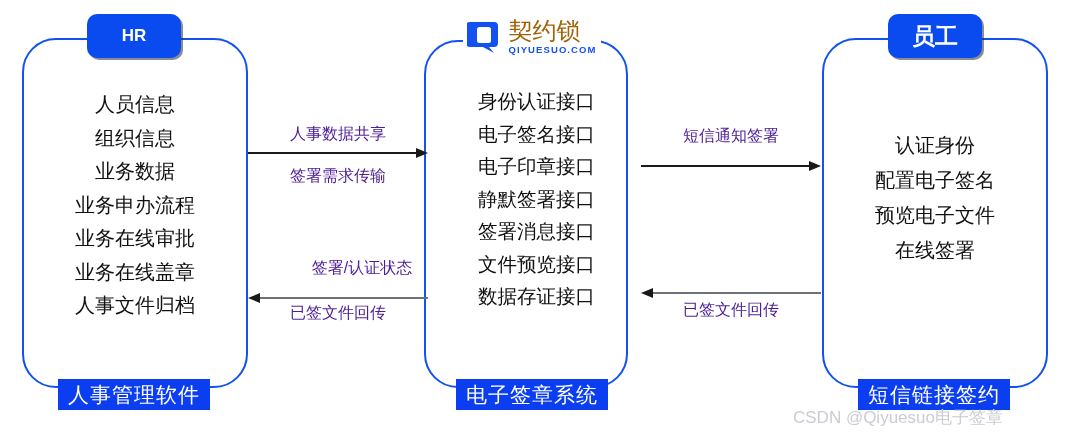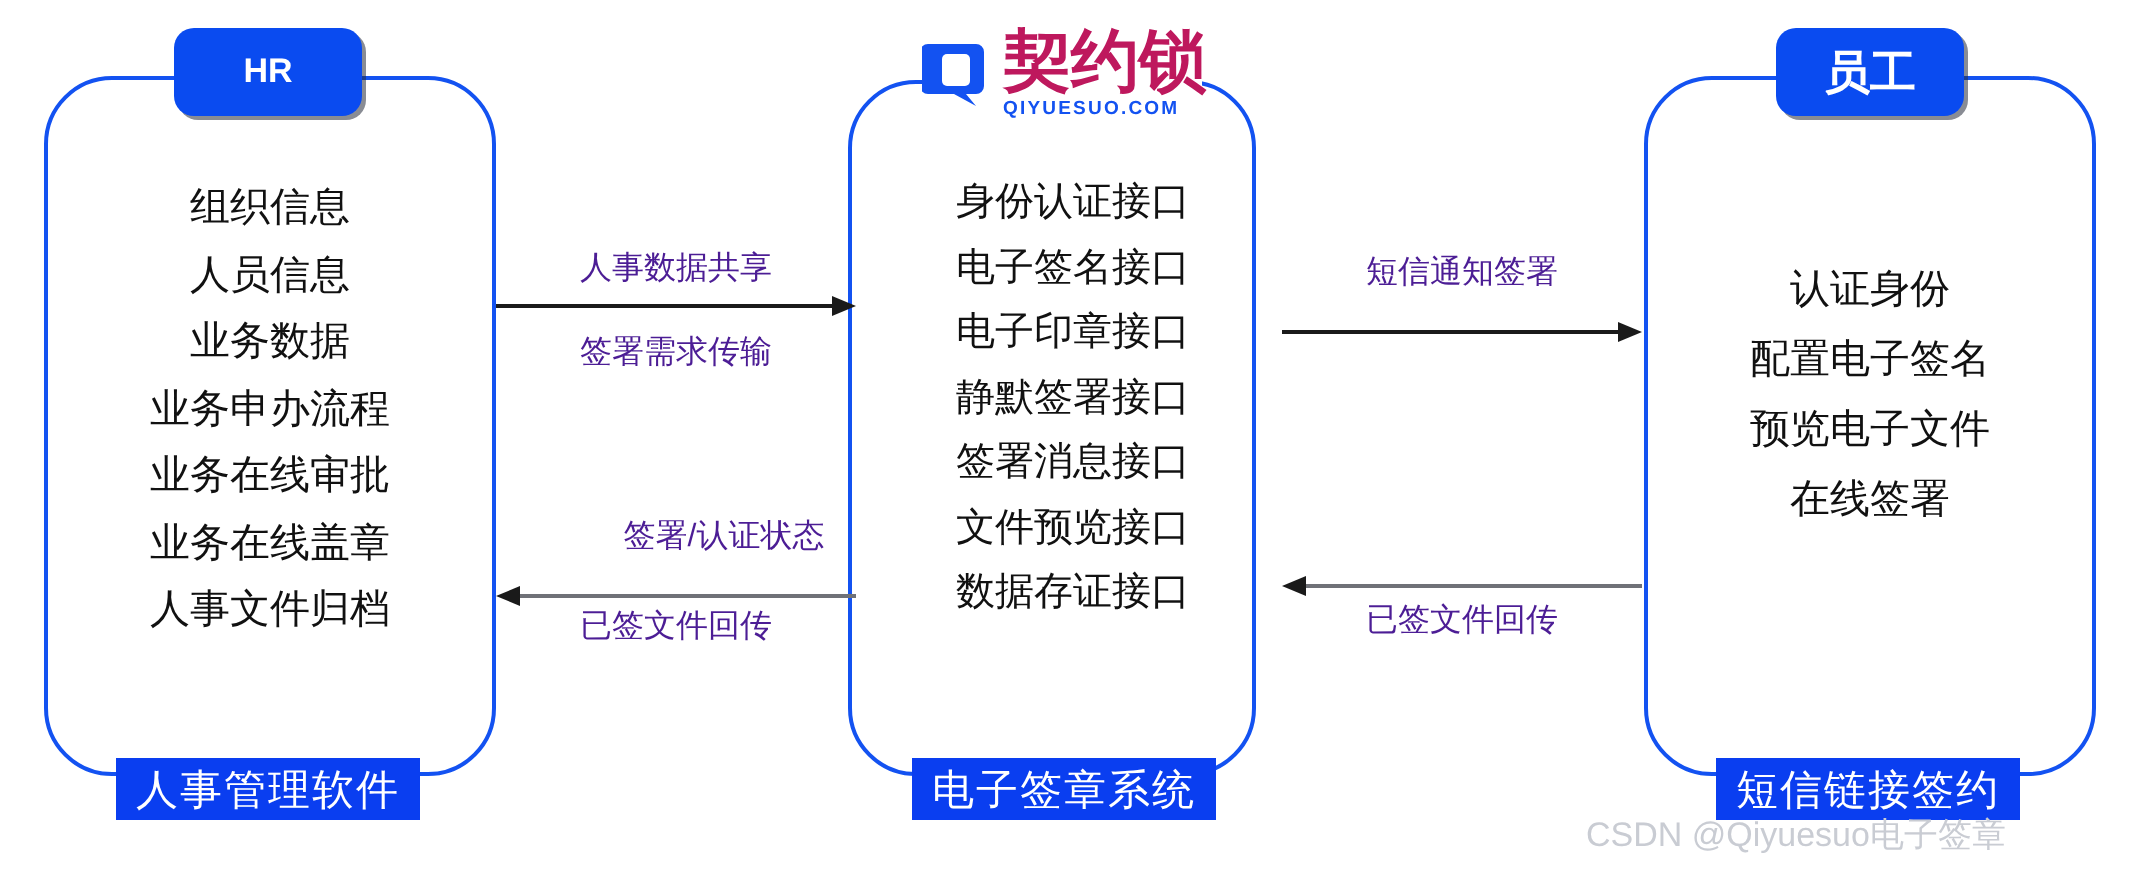--- a/index.html
+++ b/index.html
@@ -85,23 +85,23 @@
     width: 34px;
     height: 38px;
     position: relative;
     flex: 0 0 auto;
   }
   .logo-text {
     margin-left: 7px;
     line-height: 1;
   }
   .logo-cn {
-    font-size: 34px;
-    font-weight: bold;
-    color: #be185d;
+    font-size: 24px;
+    font-weight: normal;
+    color: #a16207;
     letter-spacing: 0px;
     white-space: nowrap;
   }
   .logo-en {
     font-size: 9.5px;
     font-weight: bold;
     color: #1352f1;
     letter-spacing: 1.1px;
     margin-top: 2px;
     white-space: nowrap;
@@ -135,22 +135,22 @@
 
 <div id="canvas">
 
   <div class="panel" style="left:22px; top:38px; width:226px; height:350px;"></div>
 
   <div class="top-badge" style="left:87px; top:14px; width:94px; height:44px; font-size:17px;">
     <span>HR</span>
   </div>
 
   <div class="panel-items" style="left:22px; width:226px; top:88px; font-size:20px; line-height:33.5px;">
+    <div>人员信息</div>
     <div>组织信息</div>
-    <div>人员信息</div>
     <div>业务数据</div>
     <div>业务申办流程</div>
     <div>业务在线审批</div>
     <div>业务在线盖章</div>
     <div>人事文件归档</div>
   </div>
 
   <div class="bottom-badge" style="left:58px; top:379px; width:152px; height:31px;">
     <span>人事管理软件</span>
   </div>

